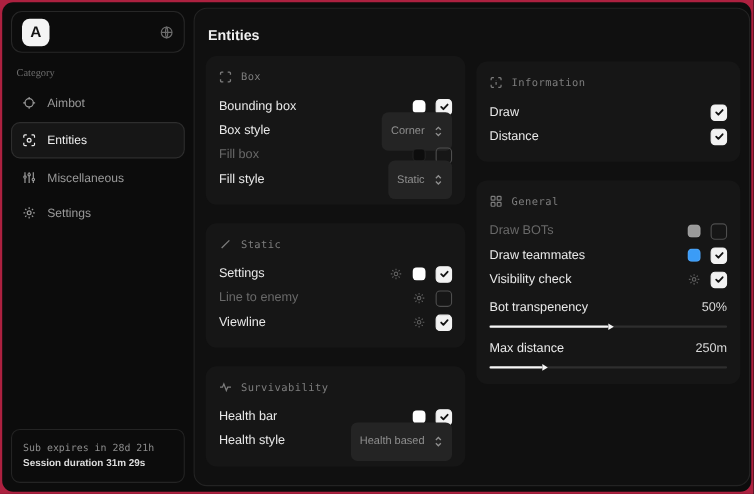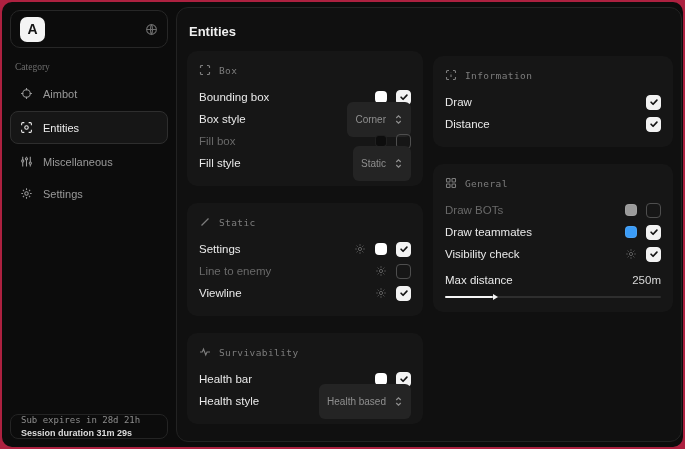--- a/index.html
+++ b/index.html
@@ -28,21 +28,21 @@
   .logo-right { margin-left:auto; color:#6c6c6c; display:flex; }
   .category { margin:14px 5px 7px; font-size:9.5px; color:#6e6e6e;font-family:Liberation Serif, serif; }
   .nav-item {
     display:flex; align-items:center; gap:10px; padding:7px 9px; margin-bottom:3px;
     border:1px solid transparent; border-radius:8px;
     color:#9a9a9a; font-size:11px; cursor:pointer;
   }
   .nav-item.active { background:#161616; border-color:#2e2e2e; color:#ededed; padding-top:9px; padding-bottom:9px; }
   .nav-item .ic { display:flex; color:inherit; }
   .spacer { flex:1; }
-  .sub-card { border:1px solid #242424; border-radius:8px; padding:0 10px; }
+  .sub-card { border:1px solid #242424; border-radius:8px; padding:12px 10px; }
   .sub-line1 { font-family:"DejaVu Sans Mono", monospace; font-size:9px; color:#8d8d8d; margin-bottom:3px; }
   .sub-line2 { font-size:9px; font-weight:bold; color:#dddddd; }
   
   .main {
     flex:1; margin:5px 6px 5px 0; background:#101010;
     border:1px solid #232323; border-radius:12px; padding:12px 8px 12px 10px;
   }
   .page-title { font-size:13px; font-weight:bold; color:#f0f0f0; margin:4px 0 12px 2px; }
   .columns { display:flex; gap:10px; }
   .col-left  { width:236px; flex-shrink:0; }
@@ -370,20 +370,29 @@
                   </svg>
                 </span>
               <span class="checkbox checked">
                   <svg width="10" height="10" viewBox="0 0 12 12">
                     <path d="M2.5 6.3l2.4 2.4 4.6-5" stroke="#141414" stroke-width="2" fill="none" stroke-linecap="round" stroke-linejoin="round"></path>
                   </svg>
                 </span>
             </span>
           </div>
 
+          <div class="slider-block">
+            <div class="slider-head">
+              <span class="row-label">Bot transpenency</span>
+              <span class="slider-value">50%</span>
+            </div>
+            <div class="slider-track">
+              <div class="slider-fill" style="width: 50%;"></div>
+            </div>
+          </div>
 
           <div class="slider-block" style="margin-bottom:2px;">
             <div class="slider-head">
               <span class="row-label">Max distance</span>
               <span class="slider-value">250m</span>
             </div>
             <div class="slider-track">
               <div class="slider-fill" style="width: 22%;"></div>
             </div>
           </div>

